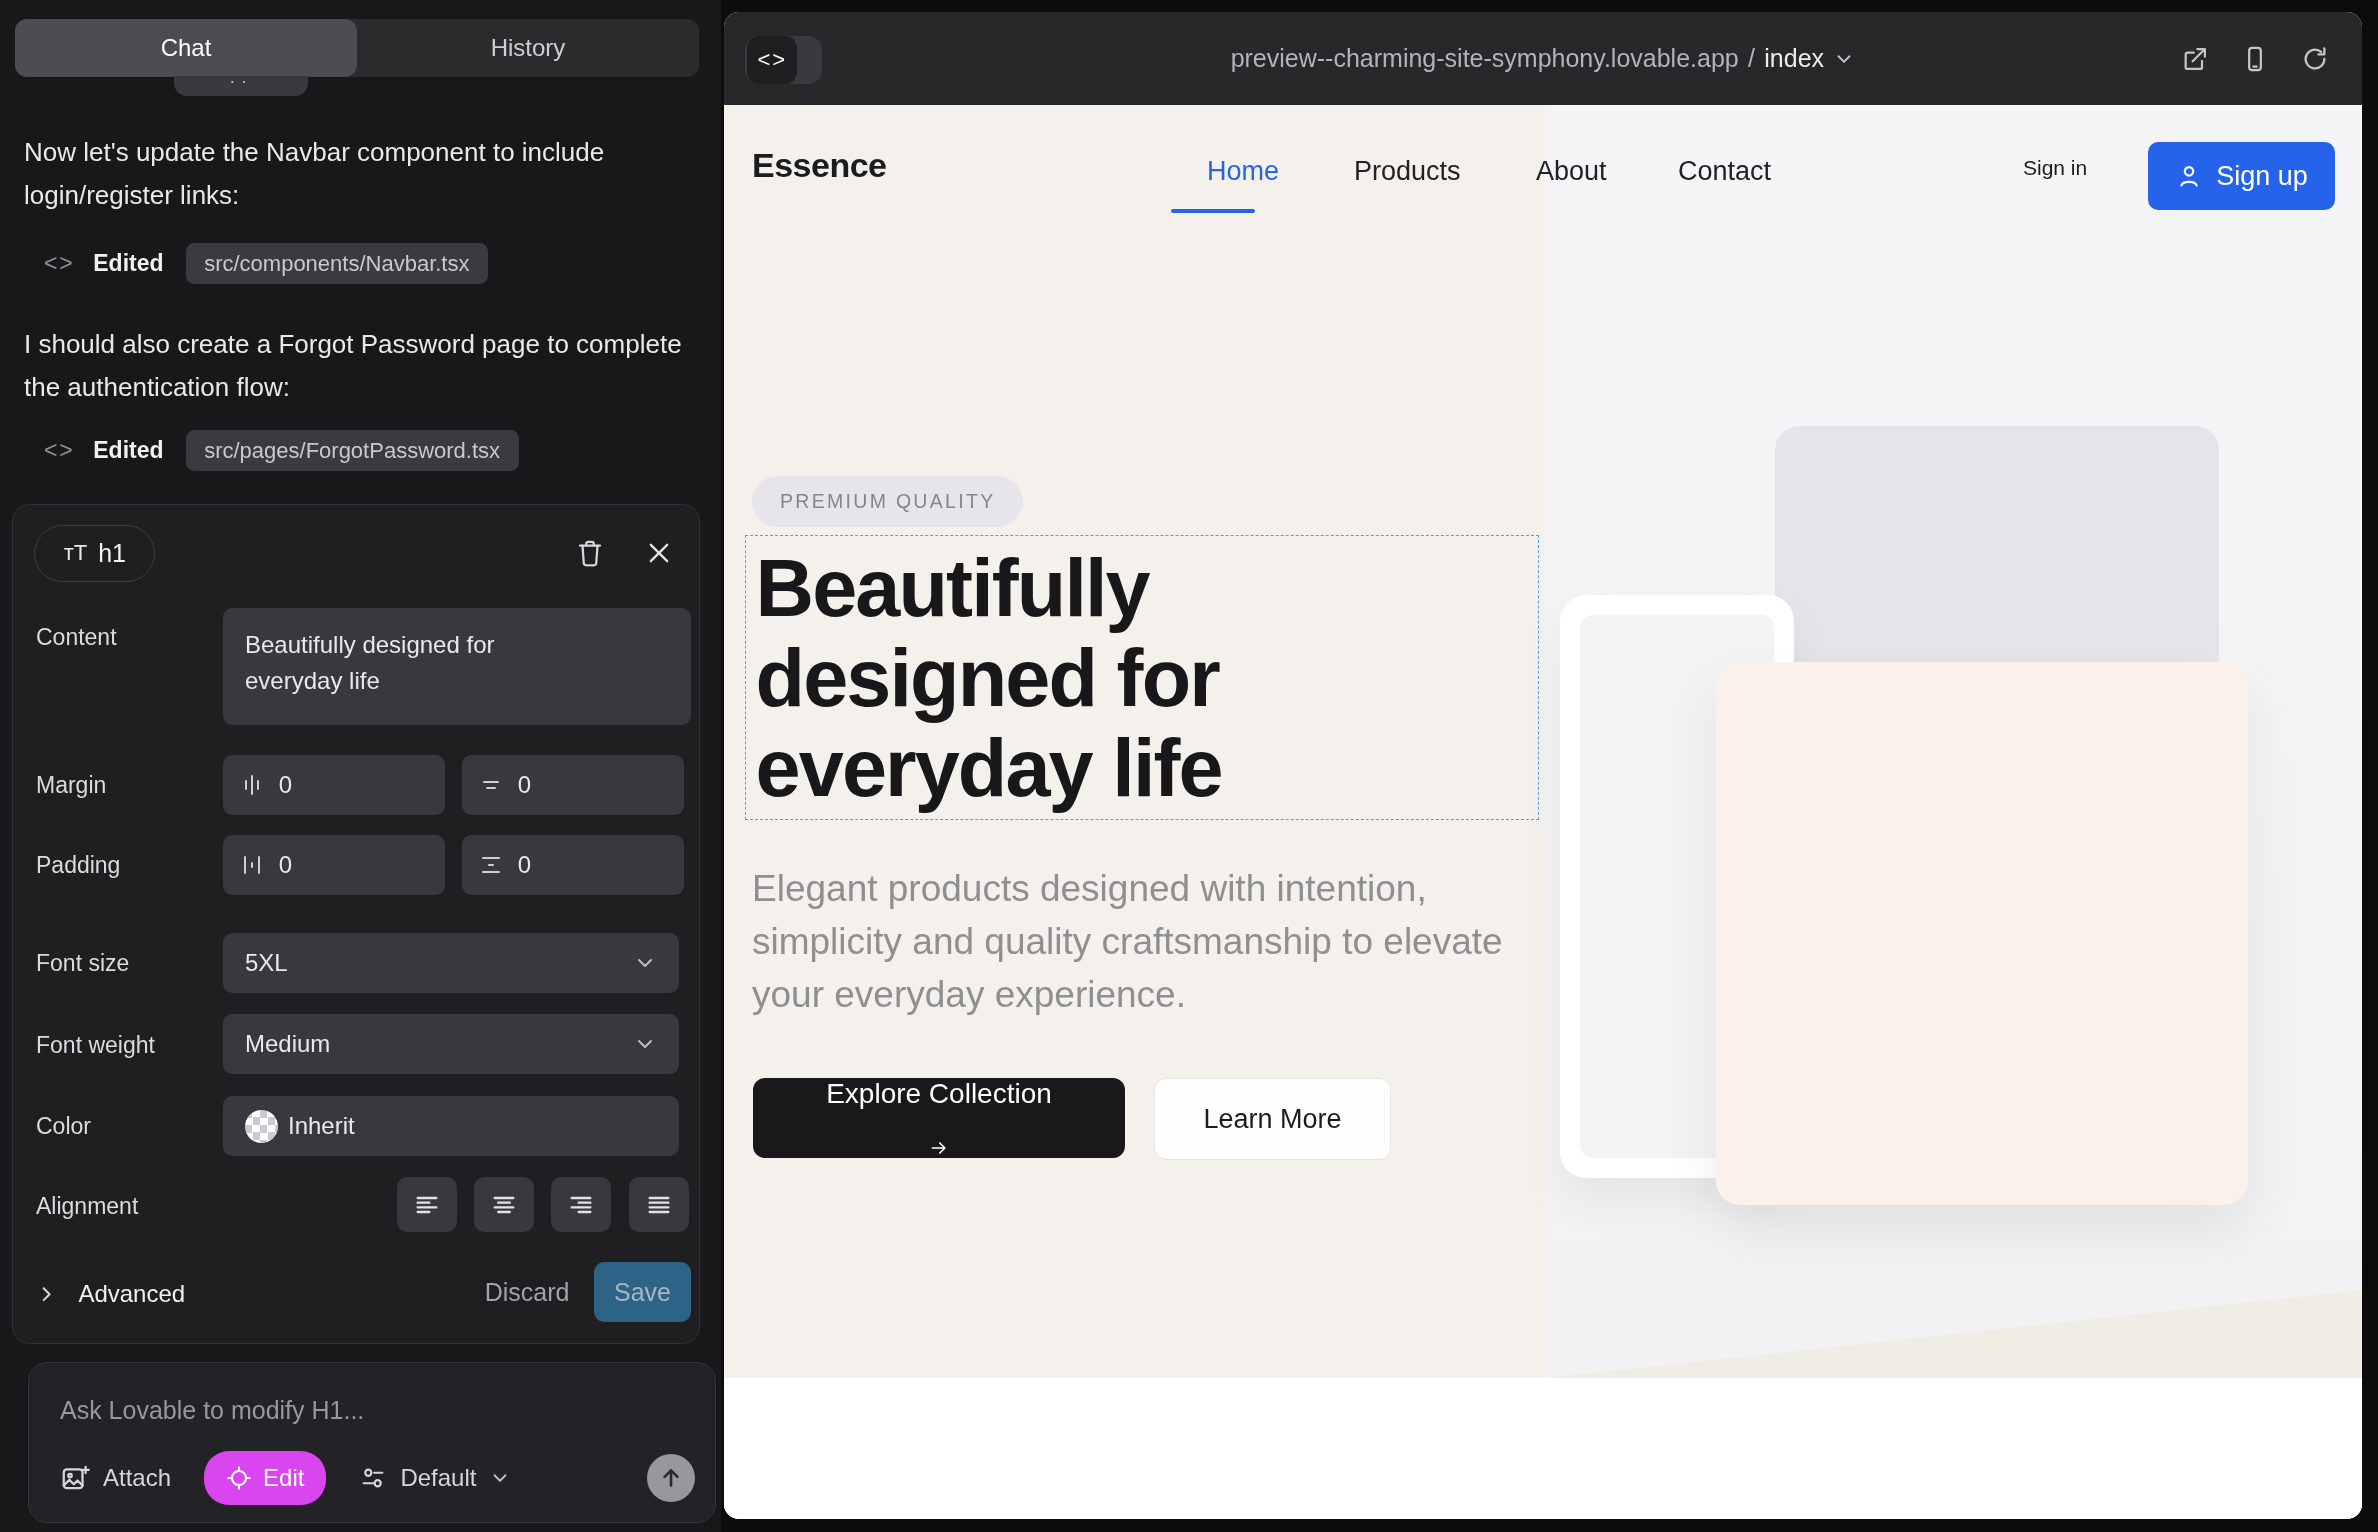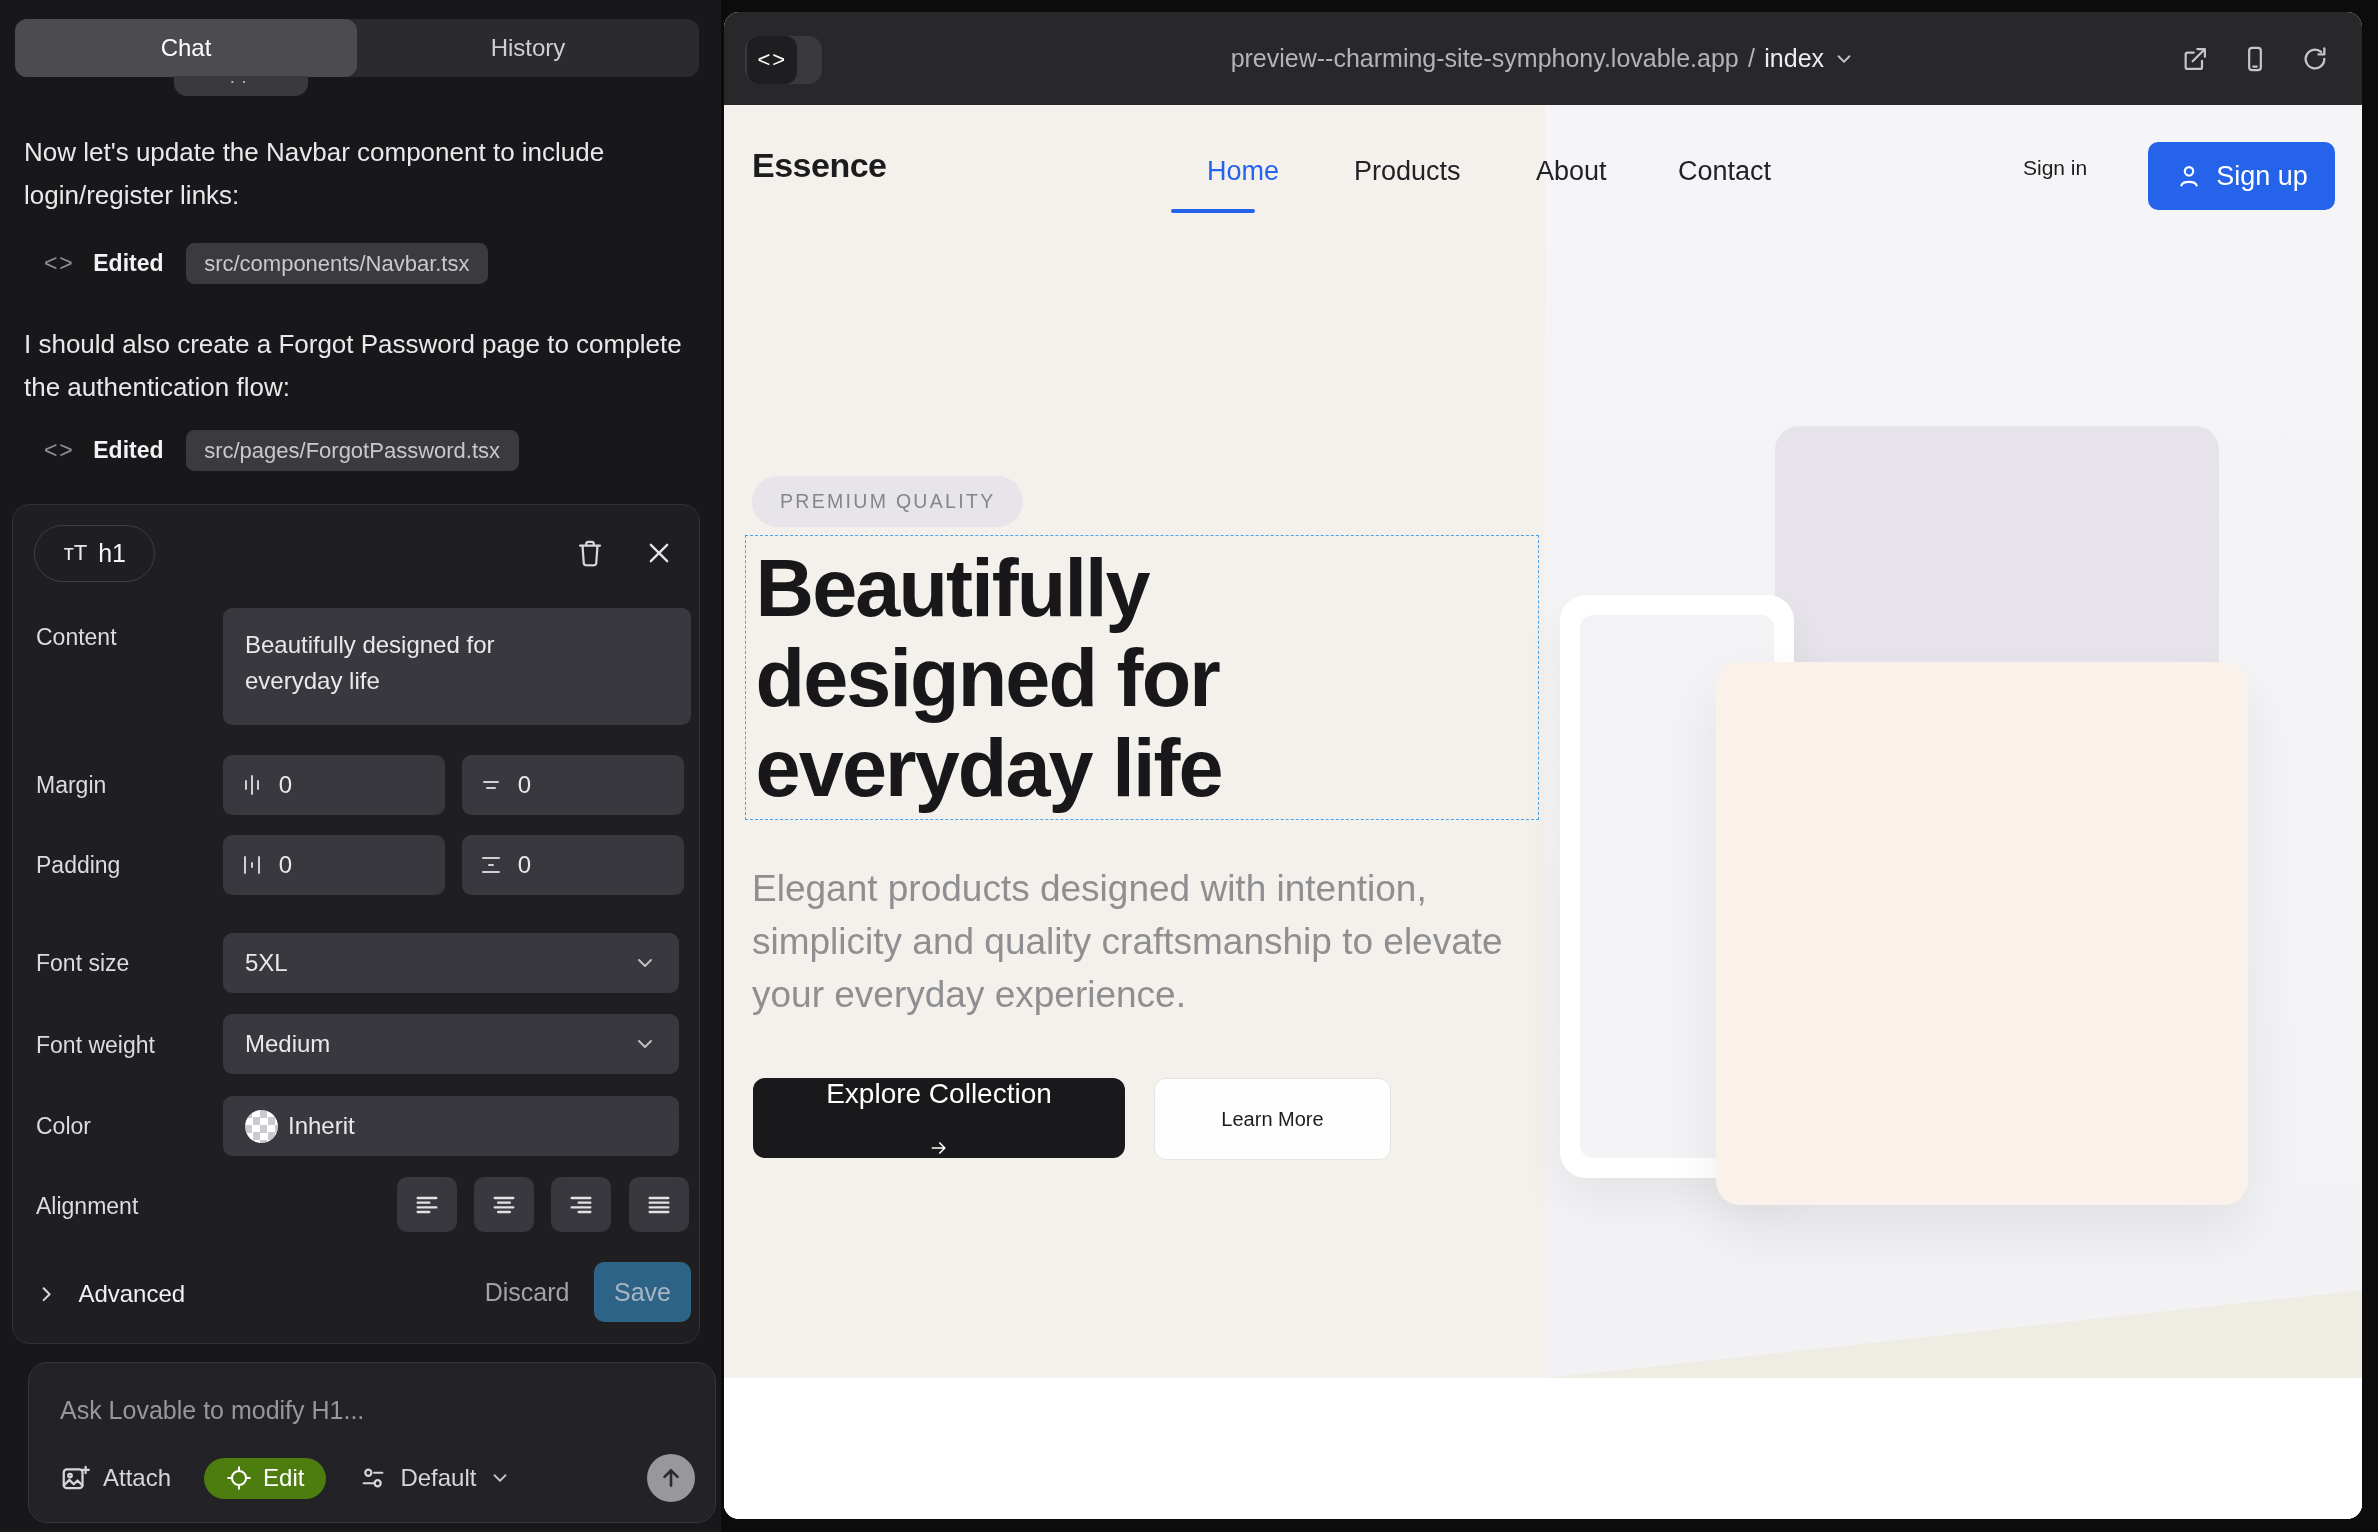--- a/index.html
+++ b/index.html
@@ -32,21 +32,21 @@
   .align-btn { position:absolute; top:672px; width:60px; height:55px; background:#38383e; border-radius:10.2px; display:flex; align-items:center; justify-content:center; cursor:pointer; }
   .adv-row { position:absolute; left:23px; top:775px; display:flex; align-items:center; gap:22px; color:#f0f0f2; font-size:24px; }
   .discard-btn { position:absolute; left:466px; top:757px; width:96px; height:60px; display:flex; align-items:center; justify-content:center; color:#a2a2a7; font-size:25px; cursor:pointer; }
   .save-btn { position:absolute; left:581px; top:757px; width:97px; height:60px; background:#2e6388; border-radius:10.2px; display:flex; align-items:center; justify-content:center; color:#a7b6c1; font-size:25px; cursor:pointer; }
 
   
   .composer { position:absolute; left:12px; top:1362px; width:688px; height:161px; background:#232327; border:0.9px solid #343439; border-radius:19px;margin-left:16px; }
   .composer-ph { position:absolute; left:31px; top:33px; font-size:25px; color:#97979c; }
   .composer-row { position:absolute; left:31px; right:20.4px; bottom:18.6px; height:50px; display:flex; align-items:center; }
   .tool-btn { display:flex; align-items:center; gap:13px; color:#d6d6d9; font-size:24px; cursor:pointer; }
-  .edit-pill { margin-left:33px; background:#4d7c0f; border-radius:25px; height:41px; padding:0 22px; display:flex; align-items:center; gap:11px; color:#fff; font-size:24px; cursor:pointer; }
+  .edit-pill { margin-left:33px; background:#d946ef; border-radius:25px; height:54px; padding:0 22px; display:flex; align-items:center; gap:11px; color:#fff; font-size:24px; cursor:pointer; }
   .default-btn { margin-left:33px; display:flex; align-items:center; gap:13px; color:#d6d6d9; font-size:24px; cursor:pointer; }
   .send-btn { margin-left:auto; width:48px; height:48px; border-radius:50%; background:#97979c; display:flex; align-items:center; justify-content:center; cursor:pointer; }
 
   
   .window { position:absolute; left:724px; top:12px; width:1638px; height:1507px; border-radius:15px; overflow:hidden; background:#ffffff; }
   .chrome { position:absolute; left:0; top:0; width:100%; height:93px; background:#28282b; }
   .code-toggle { position:absolute; left:21.3px; top:24px; width:77px; height:48px; background:#3a3a3e; border-radius:14px; cursor:pointer; }
   .code-toggle .knob { position:absolute; left:1.9px; top:0px; width:50px; height:48px; background:#1e1e21; border-radius:12px; display:flex; align-items:center; justify-content:center; color:#fff; font-size:22px; letter-spacing:1.9px; }
   .url { position:absolute; left:0; right:0; top:0; height:93px; display:flex; align-items:center; justify-content:center; gap:9.3px; font-size:25px; color:#b3b3b8; }
   .url .path { color:#ededf0; }
@@ -64,21 +64,21 @@
   .nav-underline { position:absolute; left:447px; top:104px; width:84px; height:3.7px; background:#2563eb; border-radius:1.9px; }
   .signin { position:absolute; left:1299px; top:51px; font-size:21px; color:#1c1c1e; cursor:pointer; }
   .signup { position:absolute; left:1424px; top:37px; width:187px; height:68px; background:#2563eb; border-radius:10.2px; display:flex; align-items:center; justify-content:center; gap:13px; color:#fff; font-size:27px; cursor:pointer; }
 
   .badge { position:absolute; left:28px; top:371px; height:51px; background:#e7e5e9; border-radius:26px; display:flex; align-items:center; padding:0 28px; font-size:19.5px; letter-spacing:2.3px; color:#85858c; }
   .selection { position:absolute; left:21.3px; top:430px; width:794px; height:285px; border:1.9px dashed #4da3e8; cursor:pointer; }
   .hero-h1 { position:absolute; left:9.3px; top:7.4px; font-size:81px; line-height:90px; font-weight:700; letter-spacing:-1.9px; color:#18181a; }
   .hero-h1 span { display:block; }
   .hero-p { position:absolute; left:28px; top:757px; width:751px; font-size:37px; line-height:53px; color:#8f8f92; }
   .cta-dark { position:absolute; left:29px; top:973px; width:372px; height:80px; background:#19191b; border-radius:12px; display:flex; align-items:center; justify-content:center; gap:28px; color:#fff; font-size:28px; cursor:pointer;flex-direction:column; }
-  .cta-light { position:absolute; left:430px; top:973px; width:237px; height:82px; background:#fefefe; border:1.9px solid #e5e5e3; border-radius:12px; display:flex; align-items:center; justify-content:center; color:#1c1c1e; font-size:20px; cursor:pointer; }
+  .cta-light { position:absolute; left:430px; top:973px; width:237px; height:82px; background:#fefefe; border:1.9px solid #e5e5e3; border-radius:12px; display:flex; align-items:center; justify-content:center; color:#1c1c1e; font-size:27px; cursor:pointer; }
 
   .shape-gray { position:absolute; left:1051px; top:321px; width:444px; height:519px; background:#e6e4ea; border-radius:24px; }
   .shape-white { position:absolute; left:836px; top:490px; width:234px; height:583px; background:#ffffff; border-radius:26px; box-shadow:0 22px 46px rgba(0,0,0,0.06); }
   .shape-white .inner { position:absolute; left:20.4px; top:20.4px; right:20.4px; bottom:20.4px; background:#f3f3f5; border-radius:13px; }
   .shape-cream { position:absolute; left:992px; top:557px; width:532px; height:543px; background:#f9f1ea; border-radius:24px; box-shadow:0 28px 56px rgba(0,0,0,0.07); }
   .white-strip { position:absolute; left:0; top:1273px; width:1638px; height:142px; background:#ffffff; }
 </style>
 </head>
 <body>
 

